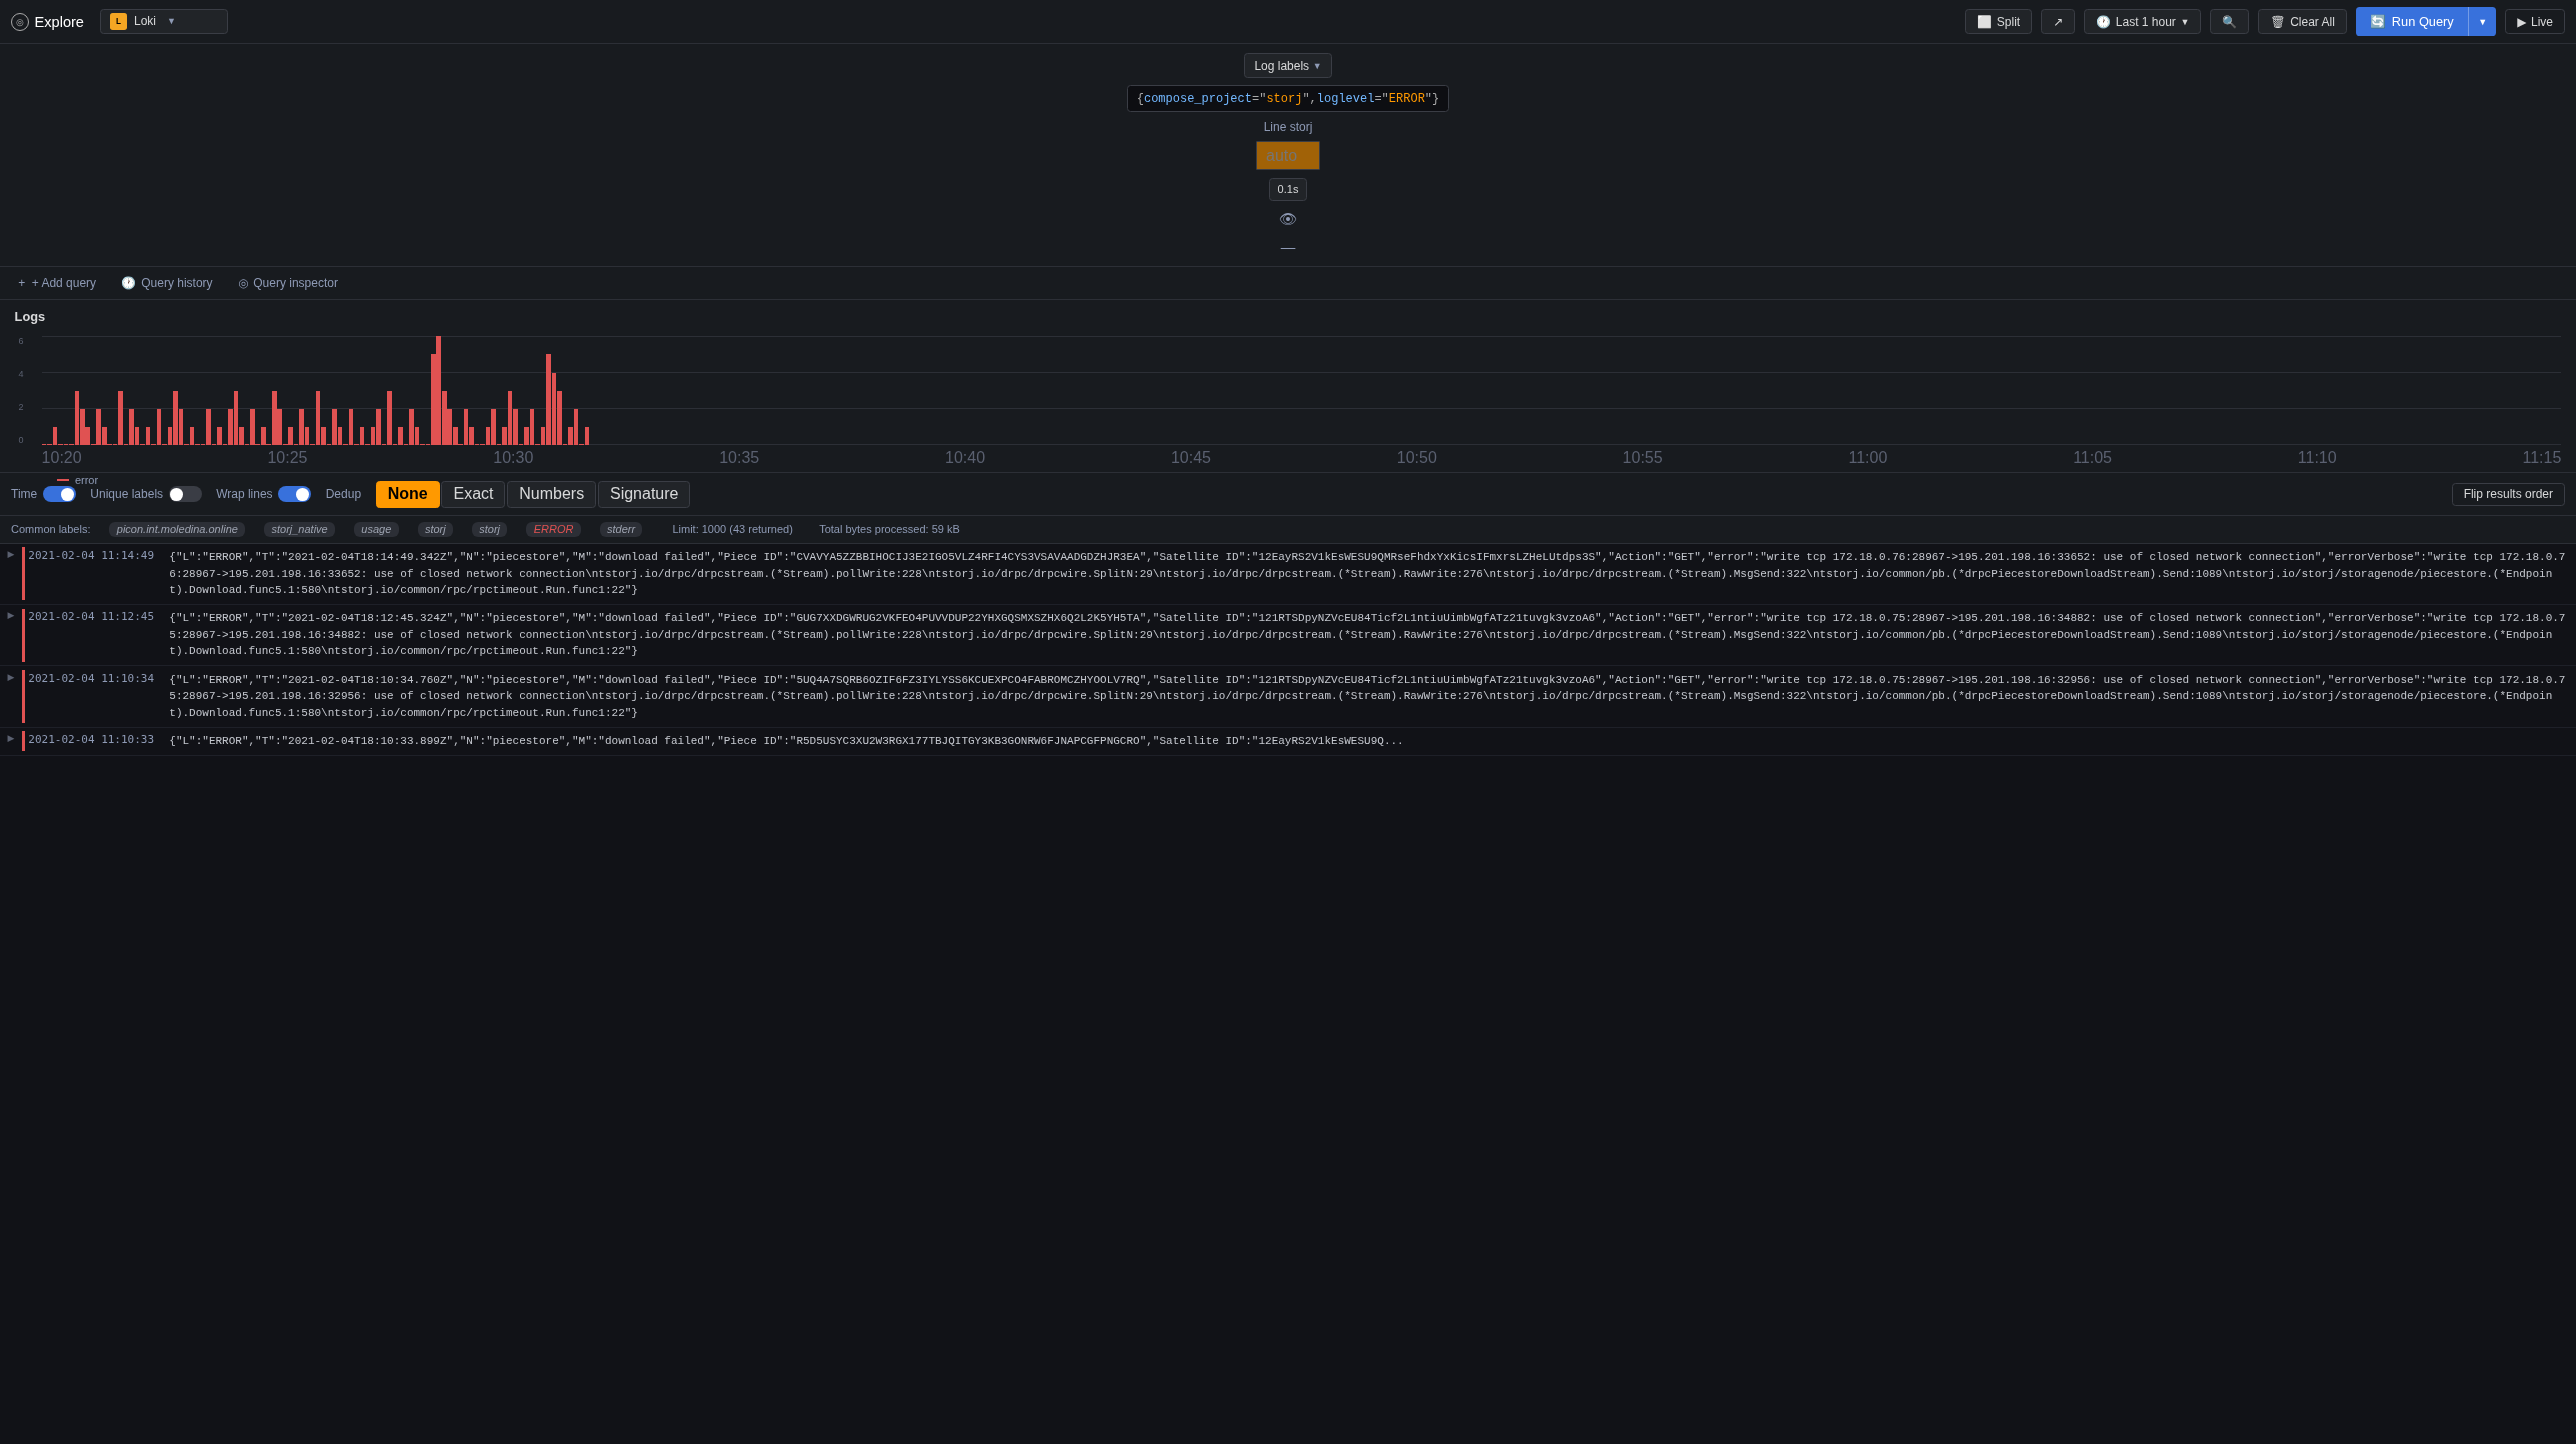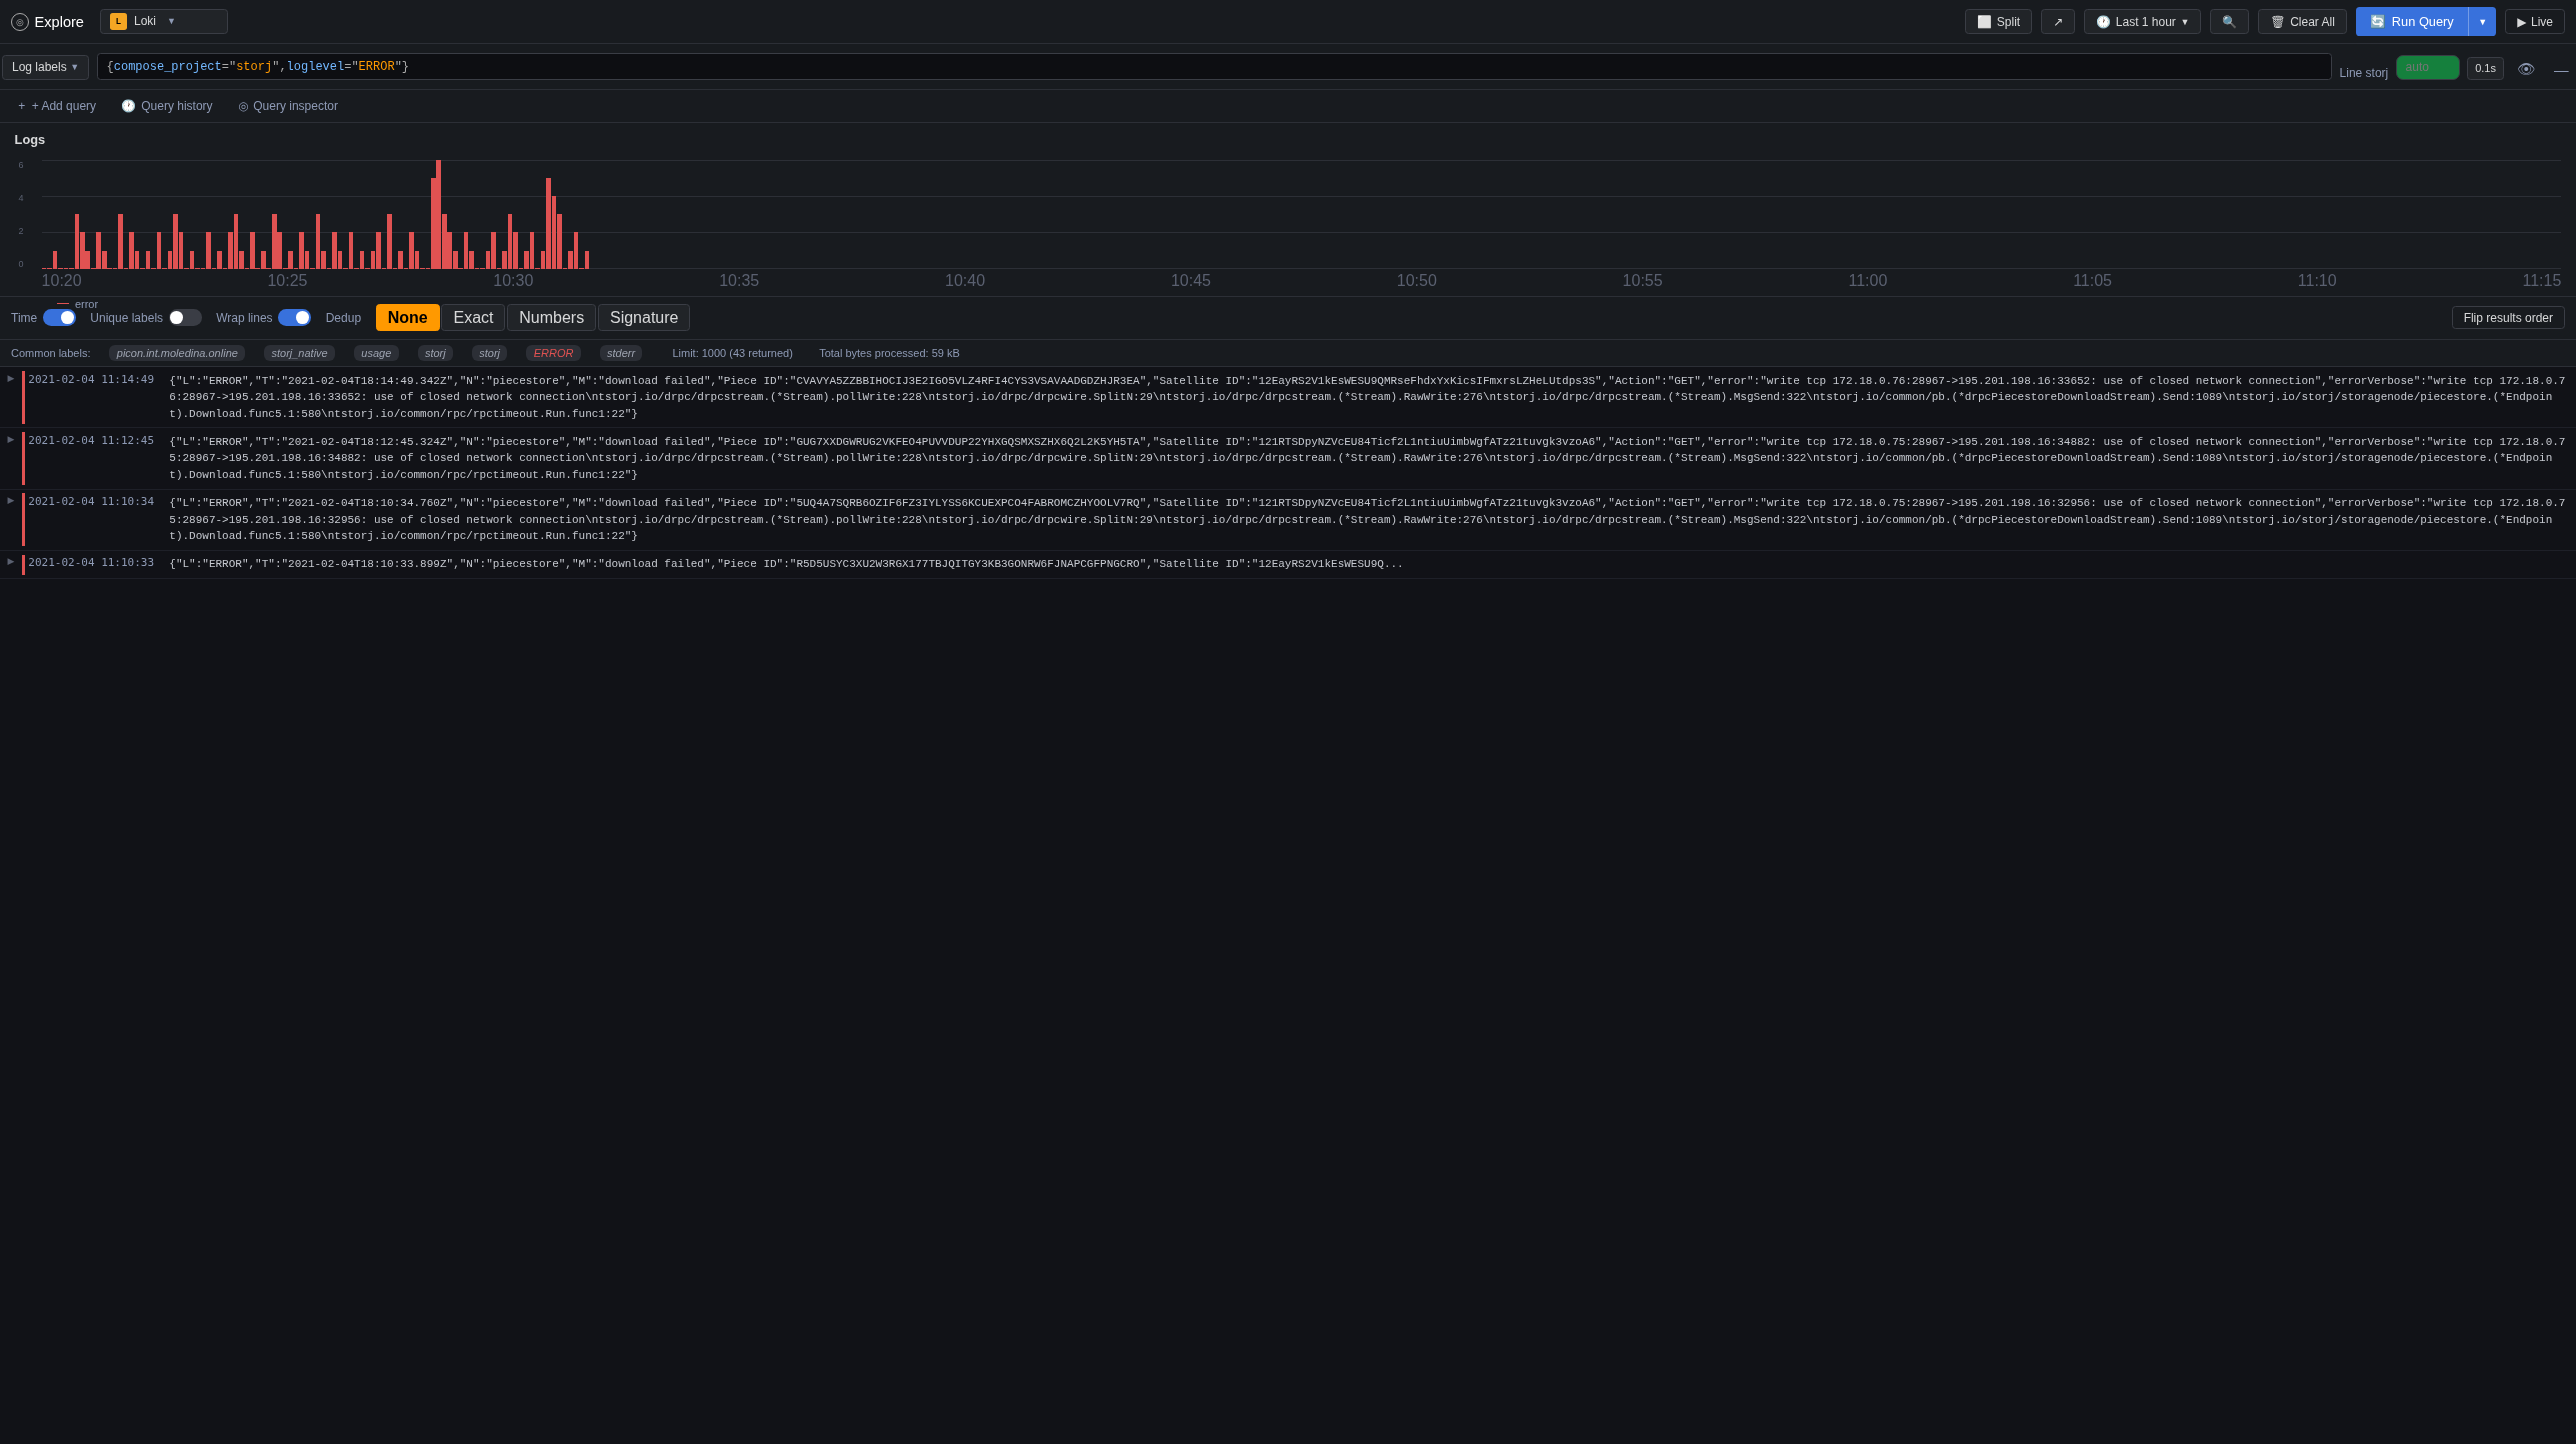--- a/index.html
+++ b/index.html
@@ -98,24 +98,25 @@
       color: #d8d9da;
       padding: 4.6px 11px;
       cursor: pointer;
       font-size: 12px;
     }
 
     
     .query-bar {
       background: #181b1f;
       border-bottom: 0.9px solid #2c2f36;
-      padding: 9px 2px;
-      display: flex;
-      align-items: flex-end;
+      padding: 9px 18px;
+      display: flex;
+      align-items: center;
       gap: 7.3px;
+      flex-direction: column;
     }
     .log-labels-btn {
       display: flex; align-items: center; gap: 3.6px;
       background: #212428;
       border: 0.9px solid #3a3d45;
       border-radius: 3.6px;
       color: #d8d9da;
       padding: 4.6px 9px;
       cursor: pointer;
       white-space: nowrap;
@@ -130,26 +131,26 @@
       padding: 5.5px 9px;
       font-size: 12px;
       font-family: 'Courier New', monospace;
     }
     .line-limit-label {
       color: #8e9ab5;
       font-size: 12px;
       white-space: nowrap;
     }
     .line-limit-input {
-      background: #15803d;
-      border: 0.9px solid #3a3d45;
-      border-radius: 7px;
+      background: #a16207;
+      border: 0.9px solid #3a3d45;
+      border-radius: 1px;
       color: #d8d9da;
       padding: 4.6px 9px;
-      font-size: 12px;
+      font-size: 16px;
       width: 64px;
     }
     .time-interval {
       color: #d8d9da;
       background: #212428;
       border: 0.9px solid #3a3d45;
       border-radius: 3.6px;
       padding: 4.6px 7.3px;
       font-size: 11px;
     }

